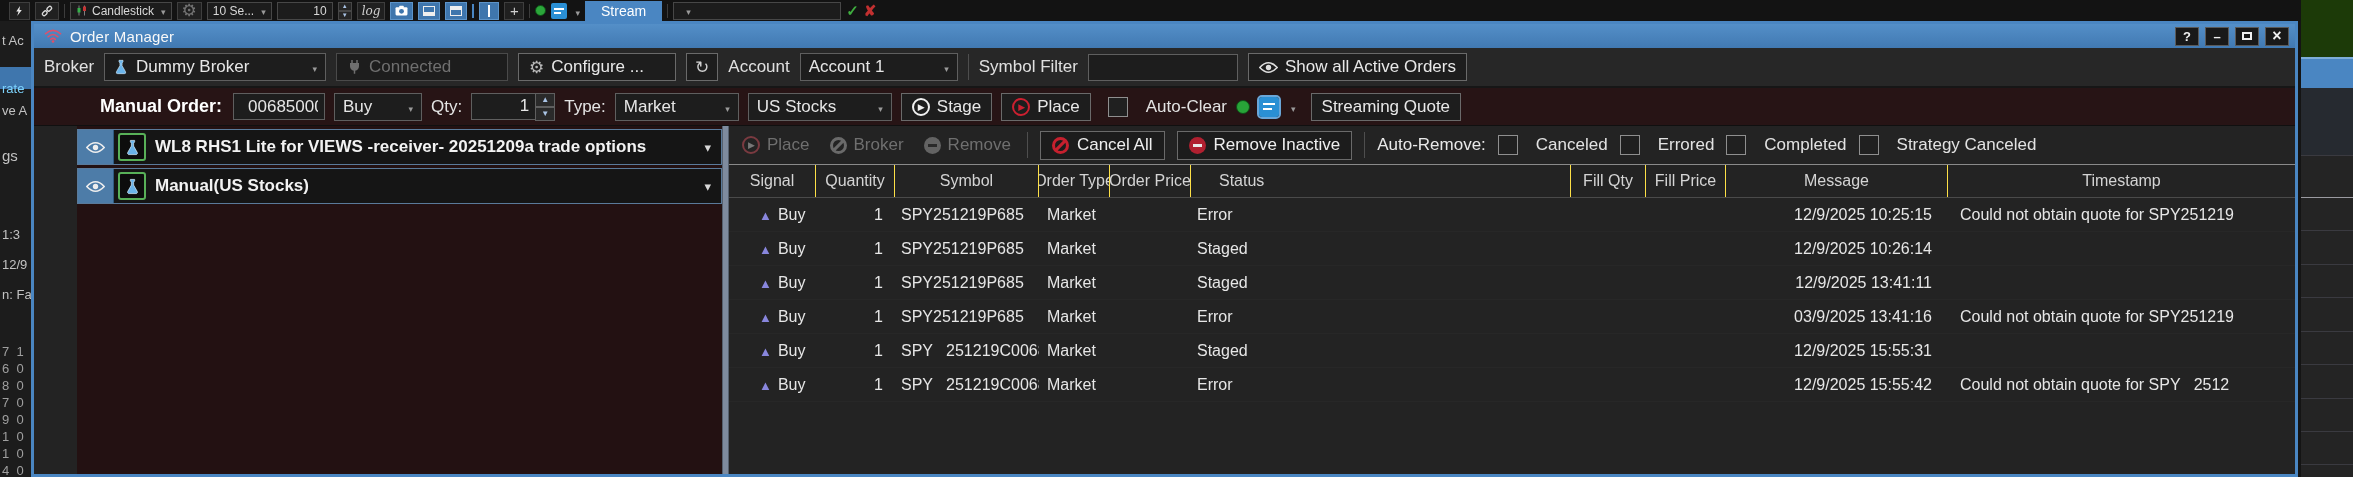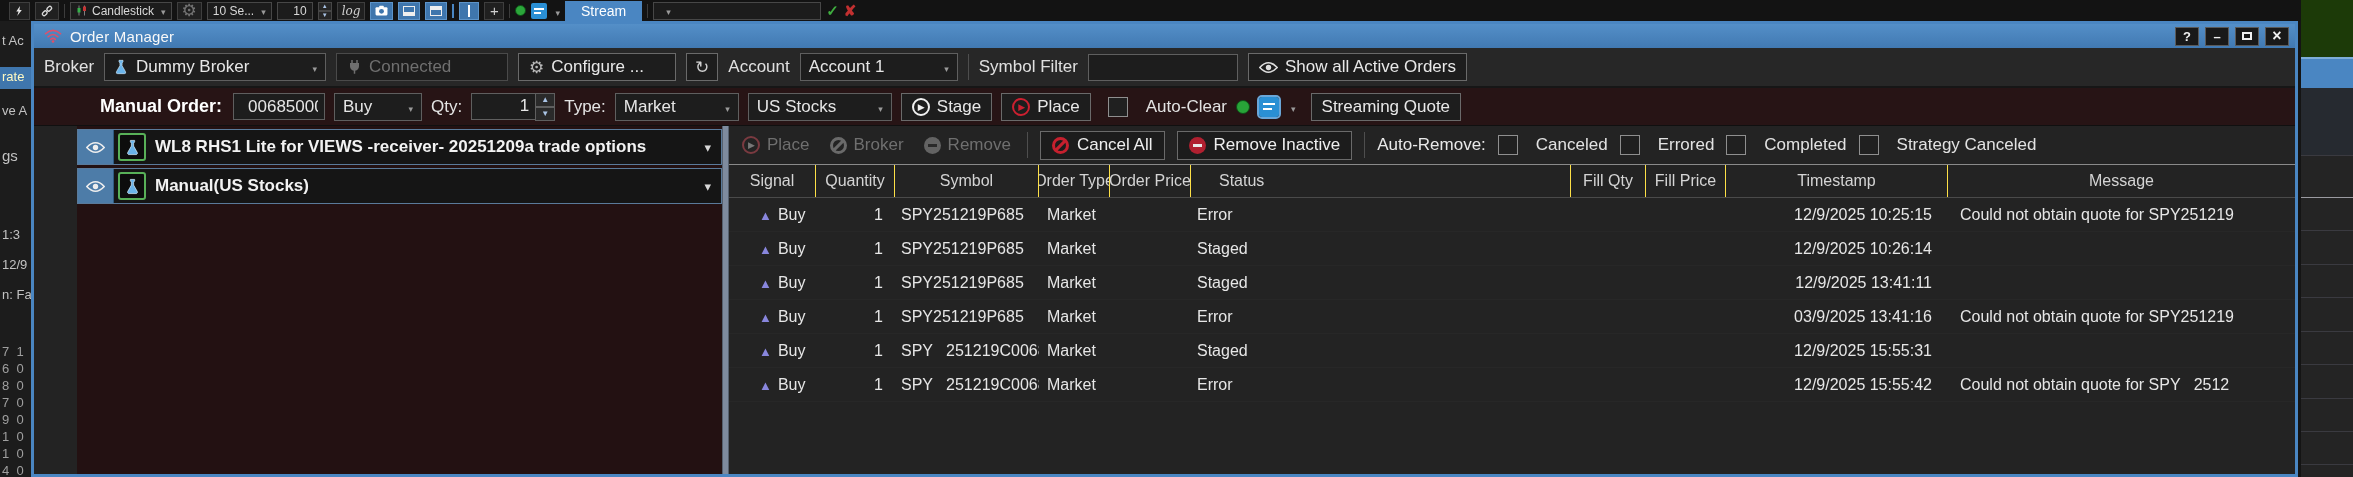--- a/index.html
+++ b/index.html
@@ -33,21 +33,21 @@
   .layout-glyph{ width:12px; height:10px; border:1px solid #eee; }
   .layout-glyph.split{ border-bottom-width:4px; }
   .layout-glyph.titled{ border-top-width:4px; }
   .vbar-glyph{ width:2px; height:12px; background:#fff; }
 
   
   .left-strip{ position:absolute; left:0; top:21px; width:31px; height:456px; background:#1c1c1c;
     font-size:13px; color:#c2c2c2; overflow:hidden; }
   .left-strip .frag{ position:absolute; left:2px; white-space:pre; }
   .frag-row-blue{ position:absolute; left:0; top:46px; width:31px; height:22px; background:#3f76ad; }
-  .f0{top:12px} .f1{top:48px;color:#fef9c3} .f2{top:82px} .f3{top:126px;font-size:15px}
+  .f0{top:12px} .f1{top:60px;color:#7dd3fc} .f2{top:82px} .f3{top:126px;font-size:15px}
   .f4{top:206px} .f5{top:236px} .f6{top:266px}
   .f7{top:322px; line-height:17px; font-size:13px; color:#9f9f9f;}
 
   .right-strip{ position:absolute; left:2301px; top:0; width:52px; height:477px; background:#242424; }
   .rs-green{ position:absolute; top:0; left:0; right:0; height:57px; background:#1c3a08; }
   .rs-blue{ position:absolute; top:57px; left:0; right:0; height:31px; background:#4a86c2; border-top:2px solid #7eadd8; }
   .rs-line{ position:absolute; left:0; right:0; height:1px; background:#3a3a40; }
   .rs-line.bright{ background:#9a9aa0; }
   .rs-band{ position:absolute; left:0; right:0; top:88px; height:67px; background:#262a30; }
 
@@ -187,21 +187,21 @@
       <span>Candlestick</span>
       <span class="chev"></span>
     </span>
     <span class="tb-btn">
         <span class="gear-glyph" style="opacity:.55"></span>
       </span>
     <span class="tb-combo">
       <span>10 Se...</span>
       <span class="chev"></span>
     </span>
-    <span class="tb-combo" style="width:36px;justify-content:flex-end">
+    <span class="tb-combo" style="width:56px;justify-content:flex-end">
       <span>10</span>
     </span>
     <span class="spin">
         <b>▲</b>
         <b>▼</b>
       </span>
     <span class="tb-btn">
         <span class="log-face">log</span>
       </span>
     <span class="tb-btn blue">
@@ -471,22 +471,22 @@
         <div class="otable">
           <div class="orow head">
             <div>Signal</div>
             <div>Quantity</div>
             <div>Symbol</div>
             <div>Order Type</div>
             <div>Order Price</div>
             <div class="hl">Status</div>
             <div>Fill Qty</div>
             <div>Fill Price</div>
+            <div>Message</div>
             <div>Timestamp</div>
-            <div>Message</div>
           </div>
 
           <div class="orow data">
             <div class="cell-signal"><span class="tri"></span><span>Buy</span></div>
             <div class="cell-qty">1</div>
             <div class="cell-sym">SPY251219P685</div>
             <div class="cell-otype">Market</div>
             <div></div>
             <div class="cell-status">Error</div>
             <div></div>

